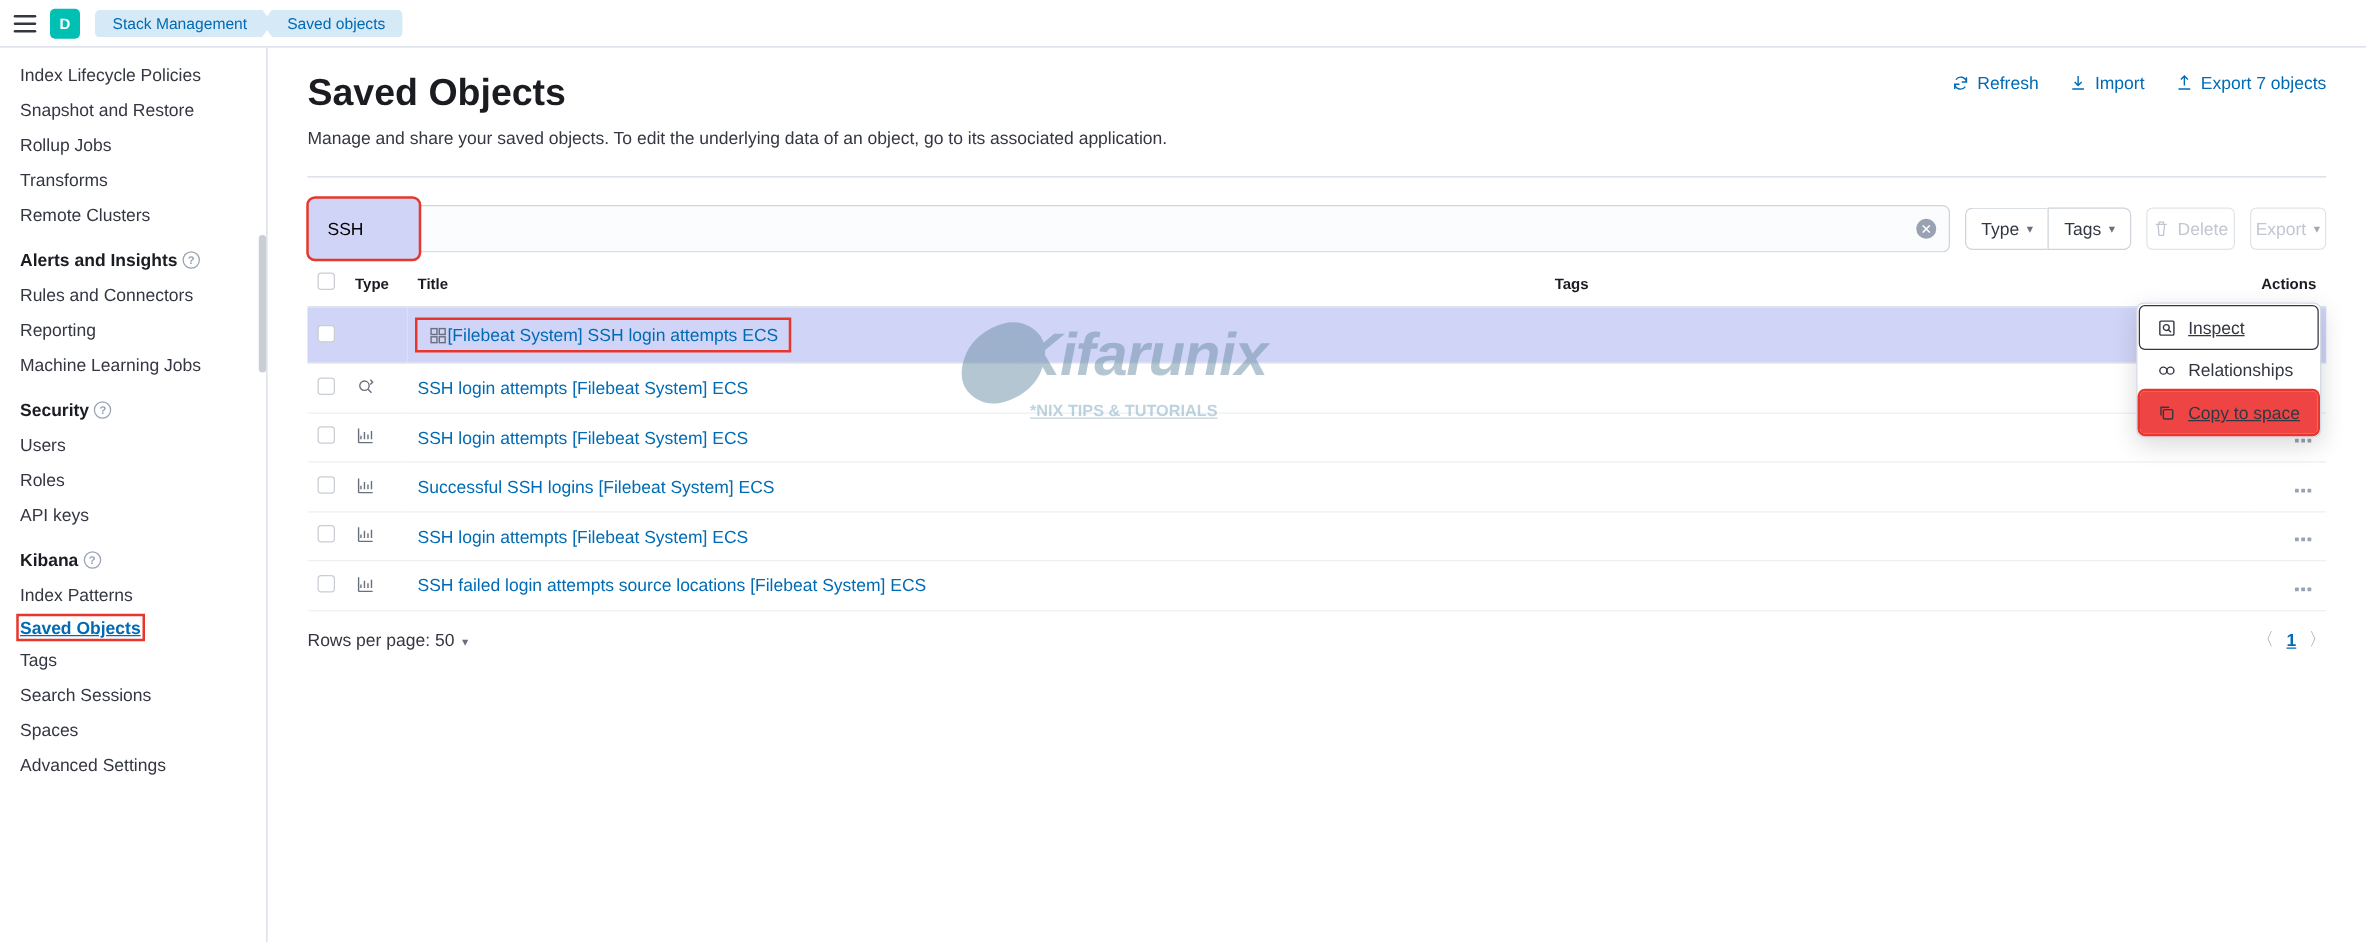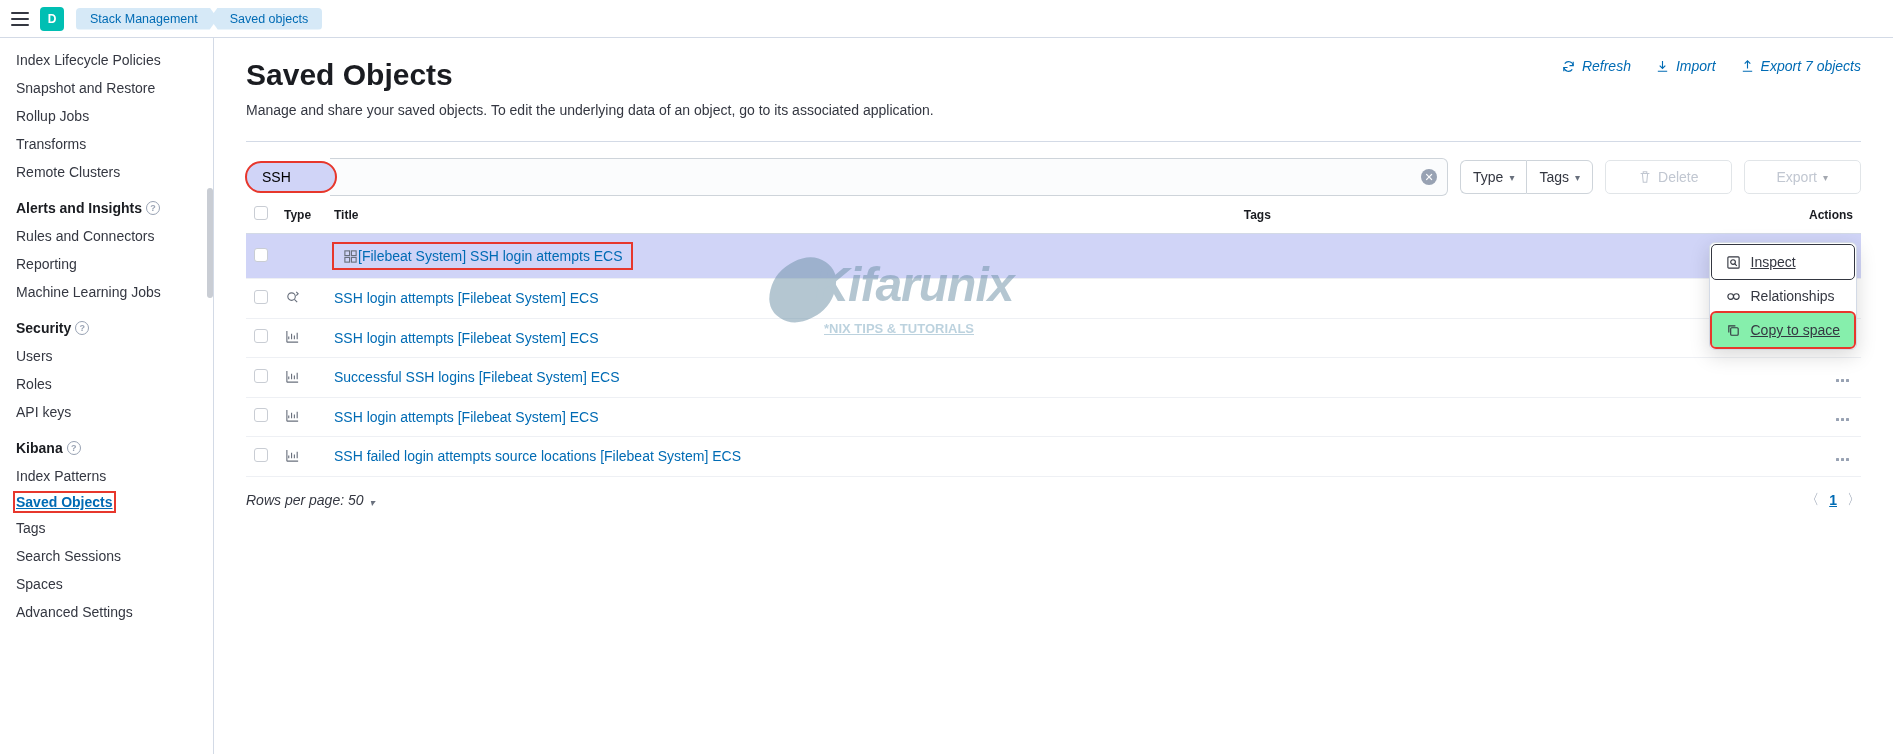--- a/index.html
+++ b/index.html
@@ -26,36 +26,36 @@
 .sidebar-item.active { text-decoration: underline; color: #006bb4; font-weight: bold; }
 .highlight-red { outline: 2px solid #e7372c; outline-offset: -1px; }
 .sidebar .highlight-red { display: inline-block; }
 .sidebar-scrollbar { position: absolute; right: 0; top: 150px; width: 6px; height: 110px; background: #c9cdd4; border-radius: 3px; }
 
 
 .main { flex: 1; padding: 20px 32px; overflow-y: auto; position: relative; }
 .page-header { display: flex; justify-content: space-between; align-items: flex-start; margin-bottom: 8px; }
 .page-title { font-size: 30px; font-weight: 700; color: #1a1c21; }
 .header-actions { display: flex; gap: 24px; }
-.header-action { color: #006bb4; display: flex; align-items: center; gap: 6px; cursor: pointer; font-size: 14px; font-style: italic; }
+.header-action { color: #006bb4; display: flex; align-items: center; gap: 6px; cursor: pointer; font-size: 14px; }
 .header-action svg { width: 15px; height: 15px; }
 .page-desc { color: #343741; font-size: 14px; max-width: 690px; line-height: 1.5; margin-bottom: 20px; }
 hr.divider { border: none; border-top: 1px solid #d3dae6; margin-bottom: 16px; }
 
 
 .toolbar { display: flex; gap: 12px; align-items: center; margin-bottom: 0; }
-.search-box { flex: 1; display: flex; align-items: center; border: 1px solid #ced4da; border-radius: 17px; padding: 0 10px; height: 30px; background: #fbfcfd; position: relative; }
+.search-box { flex: 1; display: flex; align-items: center; border: 1px solid #ced4da; border-radius: 6px; padding: 0 10px; height: 50px; background: #fbfcfd; position: relative; }
 .search-box.highlight-red { background: #d0d4f7; outline: 2px solid #e7372c; outline-offset: -1px; border: none; }
 .search-box input { flex: 1; border: none; outline: none; font-size: 14px; background: transparent; padding-left: 6px; }
 .clear-btn { width: 16px; height: 16px; background: #98a2b3; border-radius: 50%; display: flex; align-items: center; justify-content: center; color: #fff; font-size: 11px; cursor: pointer; }
 .filter-btn { border: 1px solid #ced4da; background: #fff; padding: 8px 12px; border-radius: 6px; display: flex; align-items: center; gap: 6px; cursor: pointer; font-size: 14px; }
 .filter-group { display: flex; }
 .filter-group .filter-btn:first-child { border-radius: 6px 0 0 6px; border-right: none; }
 .filter-group .filter-btn:last-child { border-radius: 0 6px 6px 0; }
-.tool-btn { border: 1px solid #ced4da; background: #fff; padding: 8px 32px; border-radius: 5px; display: flex; align-items: center; gap: 6px; cursor: pointer; font-size: 14px; color: #98a2b3; }
+.tool-btn { border: 1px solid #ced4da; background: #fff; padding: 8px 4px; border-radius: 5px; display: flex; align-items: center; gap: 6px; cursor: pointer; font-size: 14px; color: #98a2b3; }
 .tool-btn.disabled { opacity: 0.6; cursor: not-allowed; }
 .chev { font-size: 10px; color: #69707d; }
 
 
 .table { width: 100%; border-collapse: collapse; }
 .table th { text-align: left; padding: 10px 8px; font-weight: 600; font-size: 12px; color: #1a1c21; border-bottom: 1px solid #d3dae6; }
 .table th:last-child { text-align: right; }
 .table td { padding: 10px 8px; border-bottom: 1px solid #eef0f4; vertical-align: middle; }
 .table td:last-child { text-align: right; }
 .table tr.row-highlight { background: #d0d4f7; }
@@ -67,25 +67,25 @@
 .actions-cell { width: 40px; }
 .more-btn { display: inline-flex; gap: 2px; cursor: pointer; padding: 4px; color: #69707d; }
 .more-btn span { width: 3px; height: 3px; background: #98a2b3; border-radius: 0.5px; }
 .more-btn.highlight-red { outline: 2px solid #e7372c; padding: 8px; background: #d0d4f7; }
 
 
 .context-menu { position: absolute; right: 36px; top: 204px; background: #fff; border: 1px solid #d3dae6; border-radius: 6px; box-shadow: 0 6px 20px rgba(0,0,0,0.15); overflow: visible; z-index: 100; padding: 2px; }
 .context-item { padding: 9px 14px; display: flex; align-items: center; gap: 10px; cursor: pointer; font-size: 14px; white-space: nowrap; border-radius: 4px; }
 .context-item svg { width: 15px; height: 15px; color: #343741; flex-shrink: 0; }
 .context-item.is-inspect { text-decoration: underline; outline: 1px solid #343741; }
-.context-item.is-copy { text-decoration: underline; background: #86efac; outline: 2px solid #e7372c; }
+.context-item.is-copy { text-decoration: underline; background: #ef4444; outline: 2px solid #e7372c; }
 
 
 .table-footer { display: flex; justify-content: space-between; align-items: center; padding: 14px 0; font-size: 14px; }
-.rows-pp { display: flex; align-items: flex-end; gap: 6px; color: #343741; cursor: pointer; font-style: italic; }
+.rows-pp { display: flex; align-items: flex-end; gap: 6px; color: #343741; cursor: pointer; }
 .pagination { display: flex; align-items: center; gap: 10px; }
 .page-arrow { color: #98a2b3; cursor: pointer; font-size: 14px; }
 .page-num { color: #006bb4; font-weight: bold; text-decoration: underline; cursor: pointer; }
 
 
 .watermark { position: absolute; top: 210px; left: 550px; pointer-events: none; user-select: none; opacity: 0.5; }
 .watermark-logo { font-size: 48px; font-weight: 700; color: #6b8fa5; font-style: italic; letter-spacing: -1px; display: flex; align-items: center; }
 .watermark-sub { font-size: 13px; color: #7ca7bf; font-weight: 700; margin-left: 60px; text-decoration: underline; }
 </style>
 </head>

